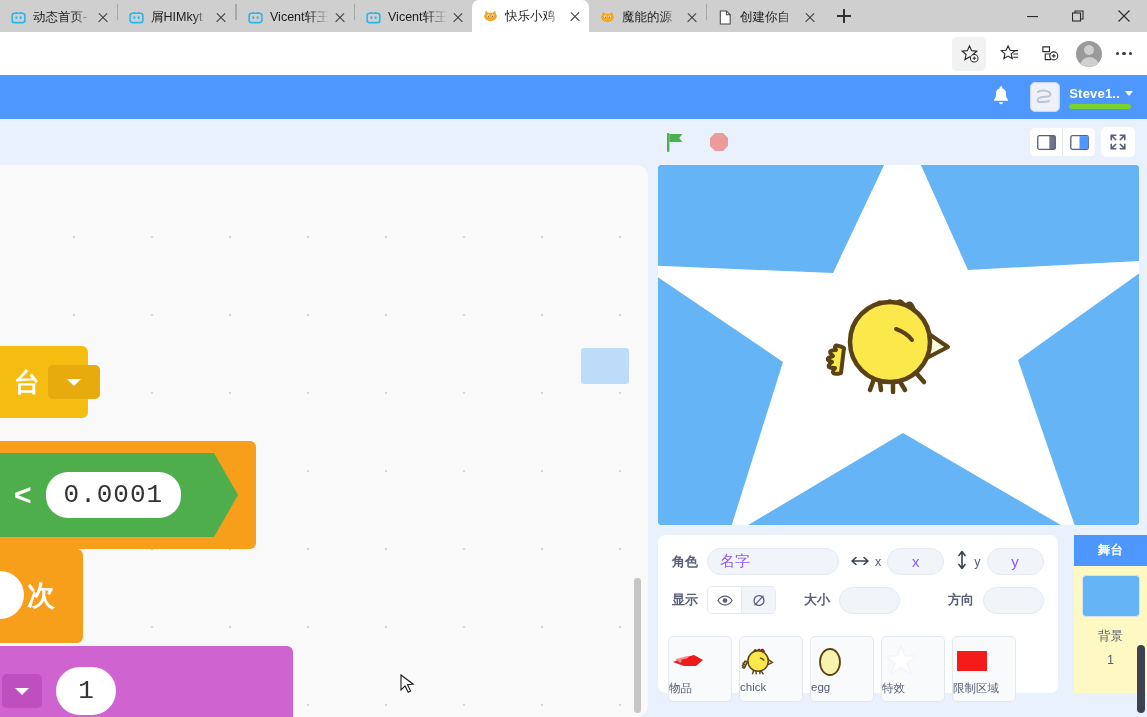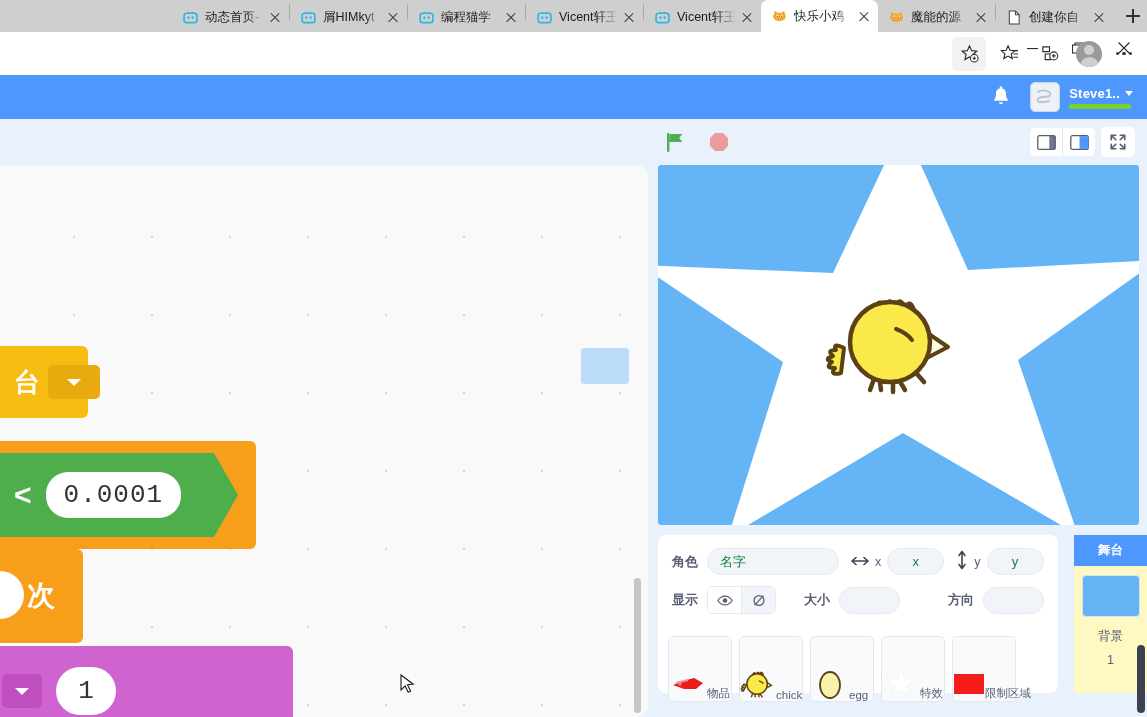--- a/index.html
+++ b/index.html
@@ -9,21 +9,20 @@
     font-family: "Liberation Sans", "DejaVu Sans", sans-serif;
     background: #ffffff;
   }
 
   
   .browser-tabstrip {
     height: 32px; width: 100%;
     background: #cfcfcf;
     display: flex; align-items: flex-end;
     position: relative;
-    flex-direction: column;
   }
   .tabs-wrap { display: flex; align-items: flex-end; height: 32px; flex: 0 0 auto; }
   .tab {
     height: 30px; width: 117px;
     display: flex; align-items: center;
     padding: 0 6px 0 10px;
     font-size: 12px; color: #20232a;
     position: relative;
     border-radius: 7px 7px 0 0;
   }
@@ -202,39 +201,39 @@
   }
   .stage-star { position: absolute; inset: 0; }
 
   .lower { display: flex; gap: 16px; height: 158px; }
   .sprite-pane { width: 400px; background: #ffffff; border-radius: 8px; padding: 0; display: flex; flex-direction: column; }
   .sprite-info { padding: 13px 14px 6px 14px; }
   .info-row { display: flex; align-items: center; margin-bottom: 11px; }
   .info-lbl { font-size: 13px; color: #575e75; font-weight: bold; margin-right: 9px; white-space: nowrap; }
   .pill-input {
     background: #f1f4f9; border: 1px solid #e4e9f2; border-radius: 14px;
-    height: 27px; font-size: 13px; color: #15803d; padding: 0 12px;
+    height: 27px; font-size: 15px; color: #8b5cf6; padding: 0 12px;
     display: flex; align-items: center;
   }
   .name-input { width: 132px; }
   .xy-input { width: 57px; justify-content: center; }
   .coord-group { display: flex; align-items: center; margin-left: 12px; gap: 6px; }
   .axis-lbl { font-size: 12.5px; color: #575e75; }
   .vis-toggle { display: flex; border: 1px solid #e4e9f2; border-radius: 5px; overflow: hidden; }
   .vis-btn { width: 34px; height: 26px; display: flex; align-items: center; justify-content: center; background: #f1f4f9; }
   .vis-btn.sel { background: #ffffff; }
   .vis-div { width: 1px; background: #e4e9f2; }
   .size-input { width: 62px; }
   .dir-input { width: 62px; }
 
   .sprite-list { display: flex; gap: 7px; padding: 5px 10px 0 10px; }
   .sprite-card {
     width: 64px; height: 66px; background: #f9fafc;
     border: 1px solid #e3e8f0; border-radius: 5px;
-    display: flex; flex-direction: row; align-items: flex-end; justify-content: flex-start;
+    display: flex; flex-direction: column; align-items: flex-start; justify-content: flex-start;
     padding-top: 7px;
   }
   .sprite-thumb { width: 38px; height: 34px; display: flex; align-items: center; justify-content: center; }
   .sprite-name { font-size: 11.5px; color: #575e75; margin-top: 3px; white-space: nowrap; }
 
   .stage-pane {
     width: 79px; background: #fef9c3; border-radius: 0;
     display: flex; flex-direction: column; align-items: center;
     overflow: hidden;
   }
@@ -276,32 +275,20 @@
             <rect x="4.6" y="6.6" width="2.2" height="3" rx="1" fill="#29b6e8"></rect>
             <rect x="9.2" y="6.6" width="2.2" height="3" rx="1" fill="#29b6e8"></rect>
             <path d="M5 2.3l1.6 1.4M11 2.3L9.4 3.7" stroke="#29b6e8" stroke-width="1.5" fill="none"></path>
           </svg>
       </span>
       <span class="tab-title">屑HIMkyt</span>
       <span class="tab-close"></span>
     </div>
     <div class="tab-sep"></div>
 
-    <div class="tab">
-      <span class="favicon">
-        <svg width="15" height="15" viewBox="0 0 16 16">
-            <rect x="1.2" y="3.5" width="13.6" height="10" rx="2.6" fill="none" stroke="#29b6e8" stroke-width="1.7"></rect>
-            <rect x="4.6" y="6.6" width="2.2" height="3" rx="1" fill="#29b6e8"></rect>
-            <rect x="9.2" y="6.6" width="2.2" height="3" rx="1" fill="#29b6e8"></rect>
-            <path d="M5 2.3l1.6 1.4M11 2.3L9.4 3.7" stroke="#29b6e8" stroke-width="1.5" fill="none"></path>
-          </svg>
-      </span>
-      <span class="tab-title">编程猫学</span>
-      <span class="tab-close"></span>
-    </div>
     <div class="tab-sep"></div>
 
     <div class="tab">
       <span class="favicon">
         <svg width="15" height="15" viewBox="0 0 16 16">
             <rect x="1.2" y="3.5" width="13.6" height="10" rx="2.6" fill="none" stroke="#29b6e8" stroke-width="1.7"></rect>
             <rect x="4.6" y="6.6" width="2.2" height="3" rx="1" fill="#29b6e8"></rect>
             <rect x="9.2" y="6.6" width="2.2" height="3" rx="1" fill="#29b6e8"></rect>
             <path d="M5 2.3l1.6 1.4M11 2.3L9.4 3.7" stroke="#29b6e8" stroke-width="1.5" fill="none"></path>
           </svg>

